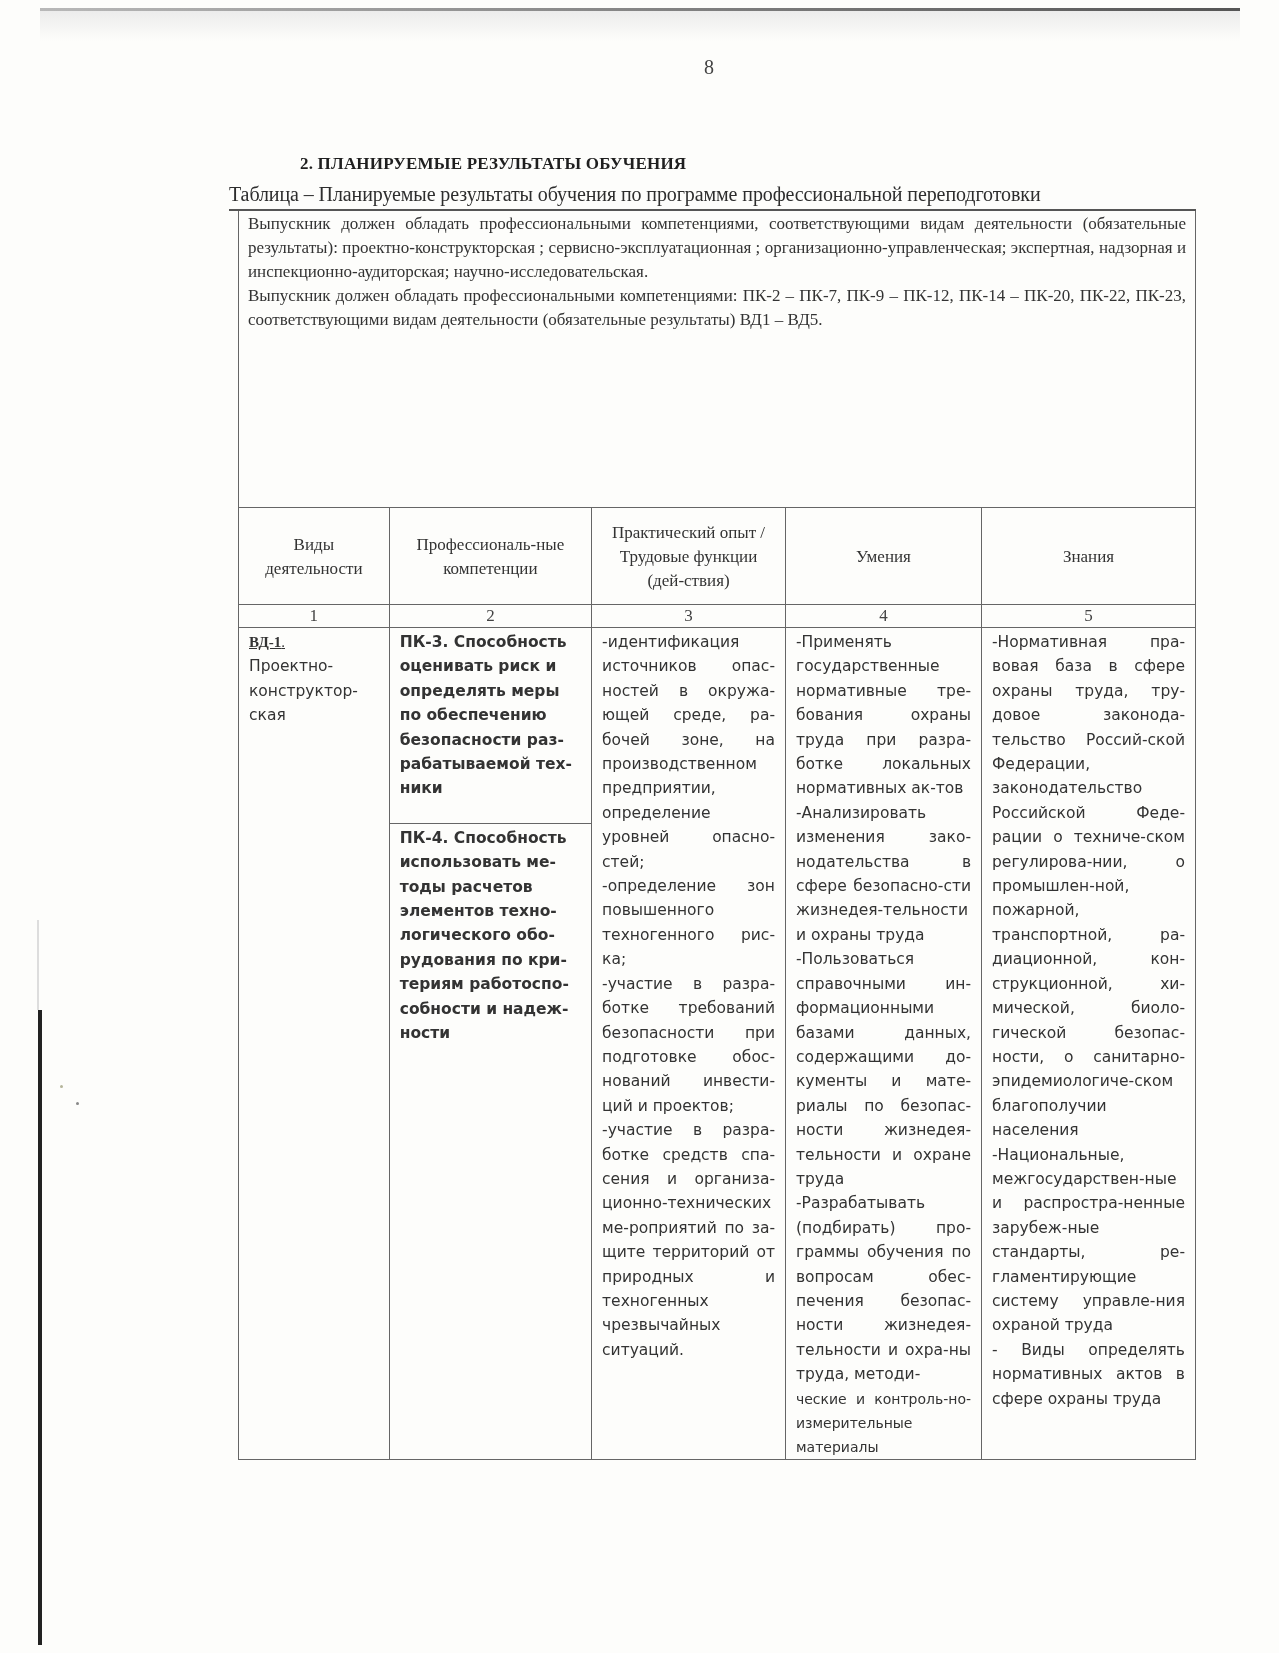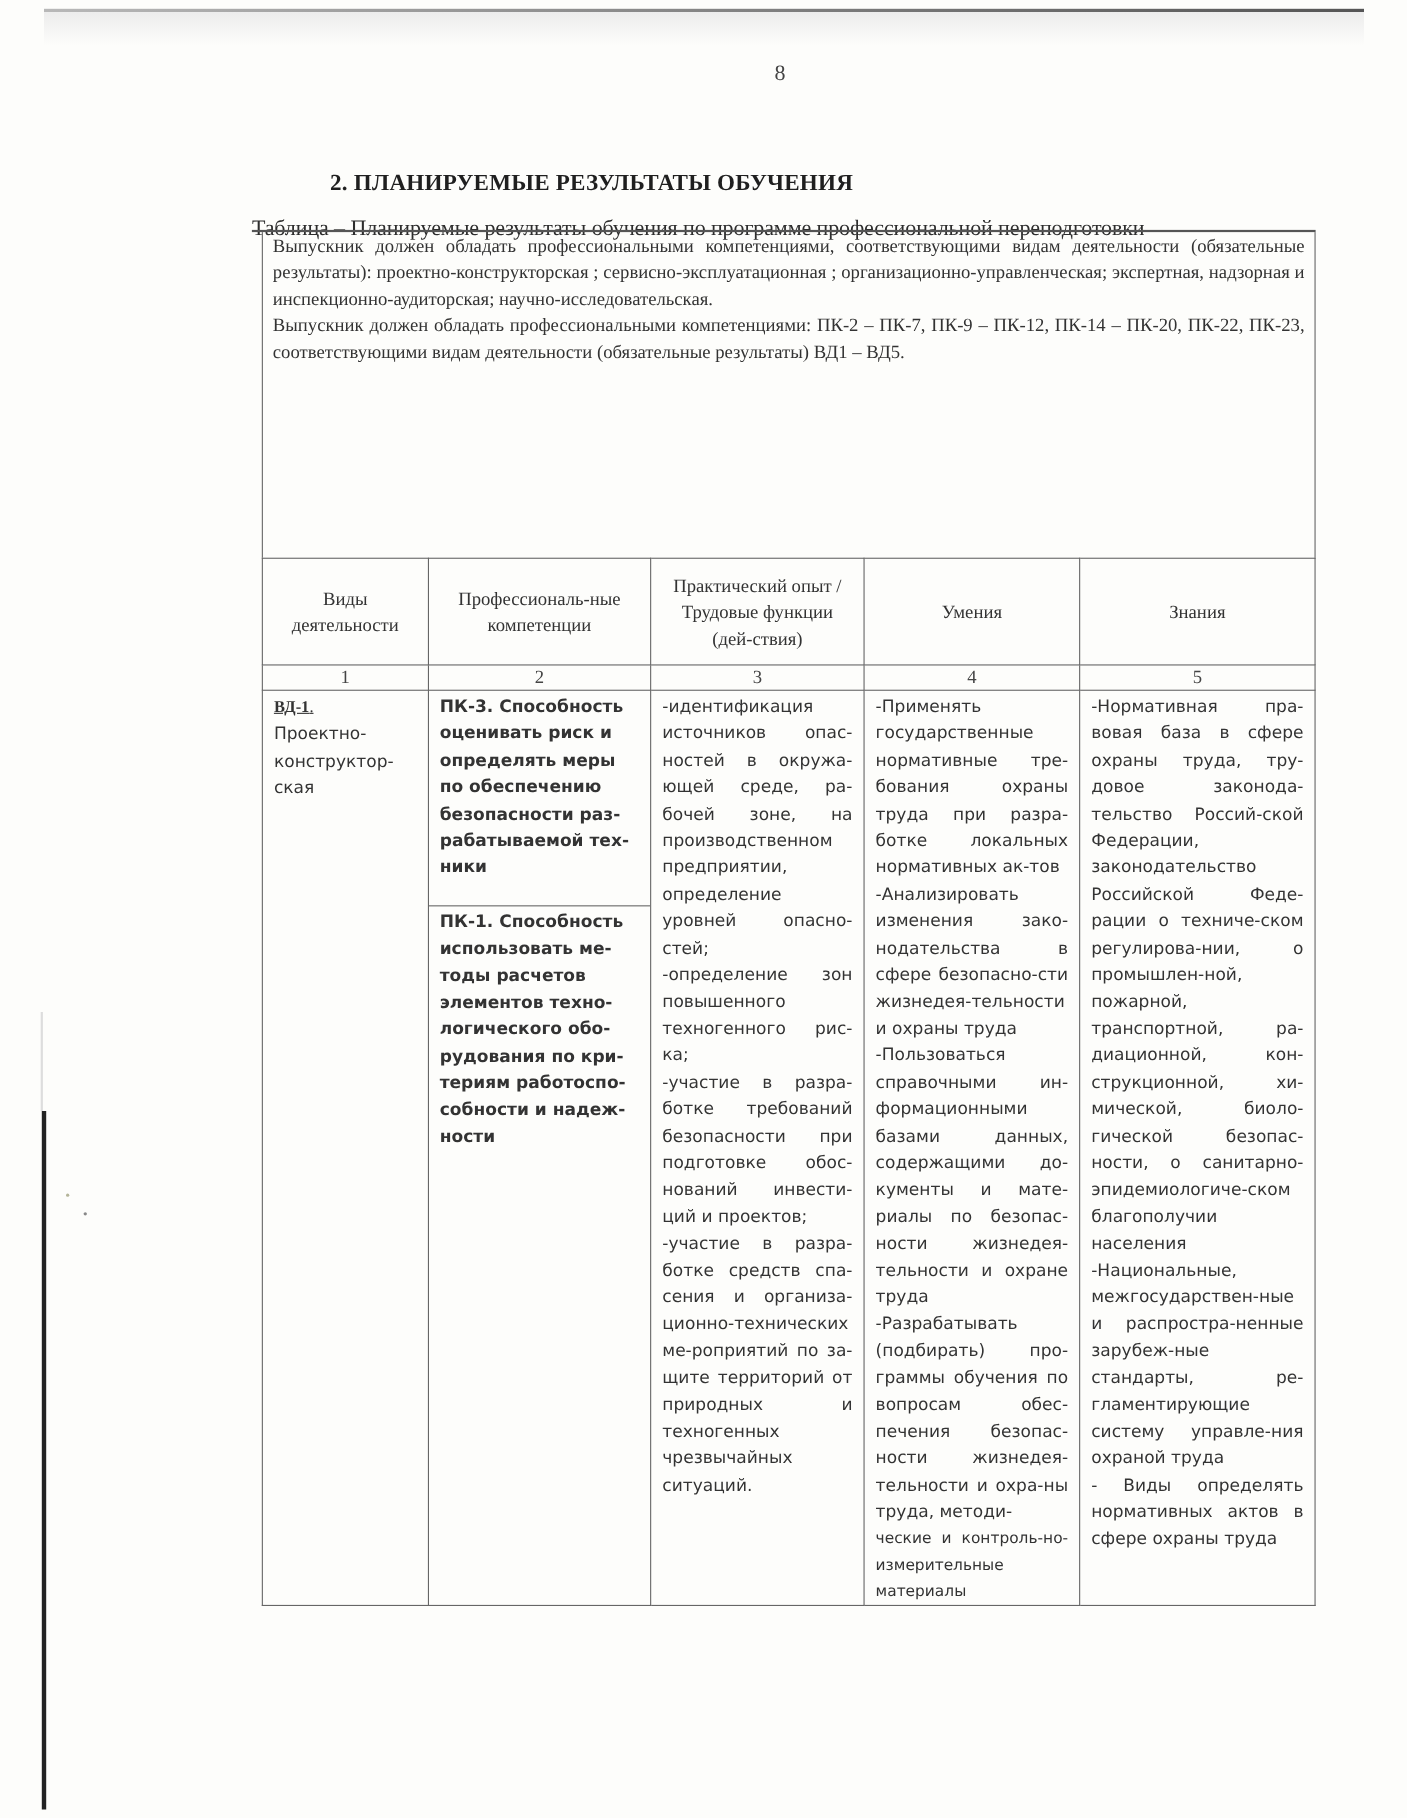--- a/index.html
+++ b/index.html
@@ -9,22 +9,22 @@
     font-family: "Liberation Serif", serif;
     color: #2a2a2a;
   }
   .top-rule { position: absolute; left: 40px; top: 8px; width: 1200px; height: 3px;
     background: linear-gradient(to right, #b8b8b8, #7a7a7a 60%, #555); }
   .top-shade { position: absolute; left: 40px; top: 11px; width: 1200px; height: 30px;
     background: linear-gradient(to bottom, #ececec, rgba(253,253,251,0)); }
   .left-bar { position: absolute; left: 38px; top: 1010px; width: 4px; height: 635px; background: #222; }
   .left-bar-faint { position: absolute; left: 37px; top: 920px; width: 2px; height: 90px; background: #ddd; }
   .page-number { position: absolute; left: 704px; top: 56px; font-size: 20px; color: #444; }
-  .section-title { position: absolute; left: 300px; top: 154px; font-size: 21px; font-weight: bold; color: #1f1f1f; letter-spacing: 0.2px; }
-  .table-caption { position: absolute; left: 229px; top: 197px; font-size: 20px; color: #2d2d2d; white-space: nowrap; letter-spacing: -0.1px; }
+  .section-title { position: absolute; left: 300px; top: 154px; font-size: 17px; font-weight: bold; color: #1f1f1f; letter-spacing: 0.2px; }
+  .table-caption { position: absolute; left: 229px; top: 183px; font-size: 20px; color: #2d2d2d; white-space: nowrap; letter-spacing: -0.1px; }
   .caption-rule { position: absolute; left: 229px; top: 209px; width: 967px; height: 2px; background: #555; }
 
   .intro-box { position: absolute; left: 238px; top: 211px; width: 958px; height: 296px;
     border-left: 1.5px solid #666; border-right: 1.5px solid #666; box-sizing: border-box; }
   .intro-text { position: absolute; left: 248px; top: 212px; width: 938px; font-size: 17px; line-height: 24px; color: #333; text-align: justify; }
   .intro-text p { margin: 0; }
   .intro-text b { color: #1f1f1f; }
 
   table.results { position: absolute; left: 238px; top: 507px; width: 958px; border-collapse: collapse; table-layout: fixed; padding-left: 48px; }
   table.results td, table.results th { border: 1.5px solid #666; vertical-align: top; padding: 2px 10px 0 10px; }
@@ -85,21 +85,21 @@
   <tr class="body" style="height:826px;">
     <td>
       <div><span class="vd-bold">ВД-1</span><span class="vd-bold" style="font-weight:normal">.</span></div>
       <div>Проектно-конструктор-ская</div>
     </td>
     <td style="padding:2px 0 0 0;font-weight:bold;">
       <div class="pk-block">ПК-3. Способность оценивать риск и определять меры по обеспечению безопасности раз-рабатываемой тех-ники</div>
       <div class="pk-block">
             <div class="pk-sep"></div>
           </div>
-      <div class="pk-block">ПК-1. Способность использовать ме-тоды расчетов элементов техно-логического обо-рудования по кри-териям работоспо-собности и надеж-ности</div>
+      <div class="pk-block">ПК-4. Способность использовать ме-тоды расчетов элементов техно-логического обо-рудования по кри-териям работоспо-собности и надеж-ности</div>
     </td>
     <td class="justify">
       <div>-идентификация источников опас-ностей в окружа-ющей среде, ра-бочей зоне, на производственном предприятии, определение уровней опасно-стей;</div>
       <div>-определение зон повышенного техногенного рис-ка;</div>
       <div>-участие в разра-ботке требований безопасности при подготовке обос-нований инвести-ций и проектов;</div>
       <div>-участие в разра-ботке средств спа-сения и организа-ционно-технических ме-роприятий по за-щите территорий от природных и техногенных чрезвычайных ситуаций.</div>
     </td>
     <td class="justify">
       <div>-Применять государственные нормативные тре-бования охраны труда при разра-ботке локальных нормативных ак-тов</div>
       <div>-Анализировать изменения зако-нодательства в сфере безопасно-сти жизнедея-тельности и охраны труда</div>

